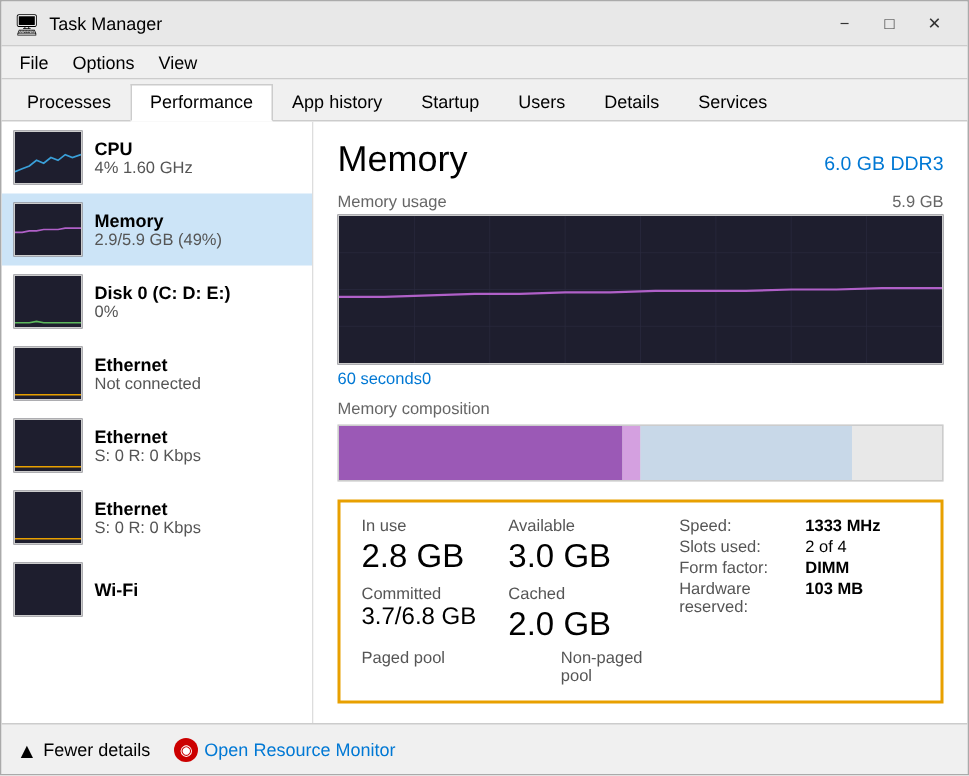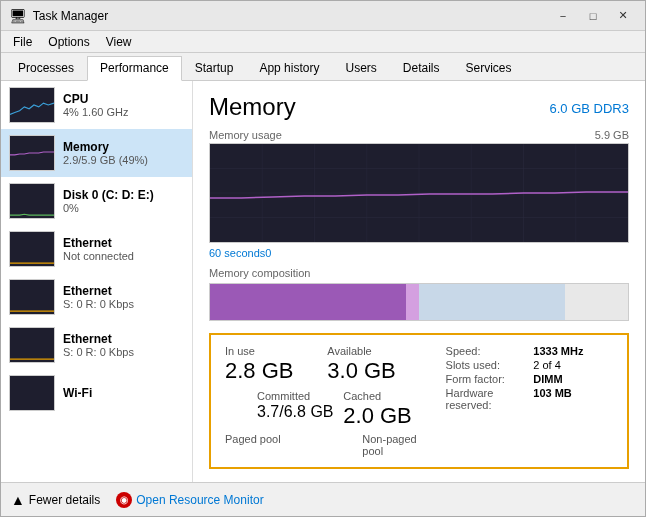--- a/index.html
+++ b/index.html
@@ -87,21 +87,21 @@
       border-bottom: 1px solid #fff;
       margin-bottom: -1px;
       z-index: 1;
     }
     .content {
       display: flex;
       flex: 1;
       overflow: hidden;
     }
     .sidebar {
-      width: 192px;
+      width: 208px;
       background: #fff;
       border-right: 1px solid #ddd;
       overflow-y: auto;
       overflow-x: hidden;
     }
     .sidebar::-webkit-scrollbar { width: 14px; }
     .sidebar::-webkit-scrollbar-track { background: #f0f0f0; }
     .sidebar::-webkit-scrollbar-thumb { background: #c0c0c0; border: 3px solid #f0f0f0; }
     .sidebar-item {
       display: flex;
@@ -260,22 +260,22 @@
 
   <div class="menu-bar">
     <span class="menu-item">File</span>
     <span class="menu-item">Options</span>
     <span class="menu-item">View</span>
   </div>
 
   <div class="tabs">
     <div class="tab">Processes</div>
     <div class="tab active">Performance</div>
+    <div class="tab">App history</div>
     <div class="tab">Startup</div>
-    <div class="tab">App history</div>
     <div class="tab">Users</div>
     <div class="tab">Details</div>
     <div class="tab">Services</div>
   </div>
 
   <div class="content">
 
     <div class="sidebar">
 
       <div class="sidebar-item">
@@ -418,21 +418,21 @@
             <div style="display:grid; grid-template-columns:1fr 1fr; margin-bottom:6px;">
               <div class="stat-block">
                 <div class="stat-label-sm">In use</div>
                 <div class="stat-val-lg">2.8 GB</div>
               </div>
               <div class="stat-block">
                 <div class="stat-label-sm">Available</div>
                 <div class="stat-val-lg">3.0 GB</div>
               </div>
             </div>
-            <div style="display:grid; grid-template-columns:1fr 1fr;margin-left:32px;">
+            <div style="display:grid; grid-template-columns:1fr 1fr;">
               <div class="stat-block">
                 <div class="stat-label-sm">Committed</div>
                 <div class="stat-val-lg" style="font-size:16px;">3.7/6.8 GB</div>
               </div>
               <div class="stat-block">
                 <div class="stat-label-sm">Cached</div>
                 <div class="stat-val-lg">2.0 GB</div>
               </div>
             </div>
             <div style="display:grid; grid-template-columns:1fr 1fr; margin-top:4px;">

